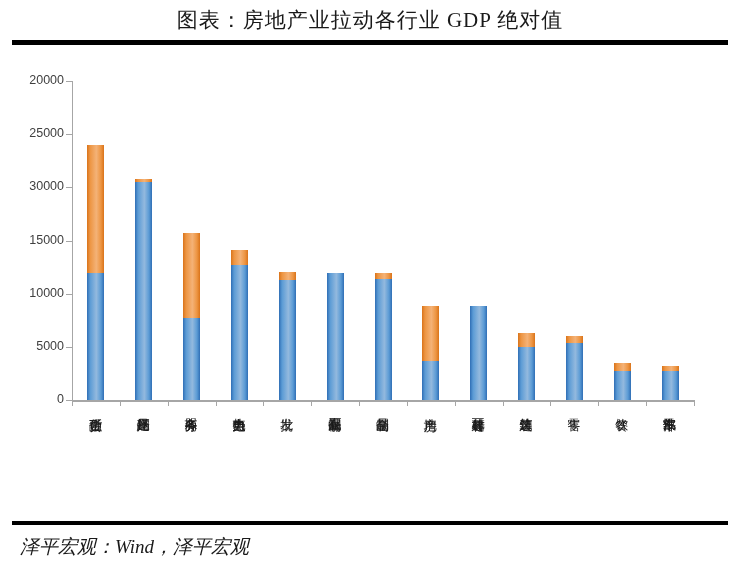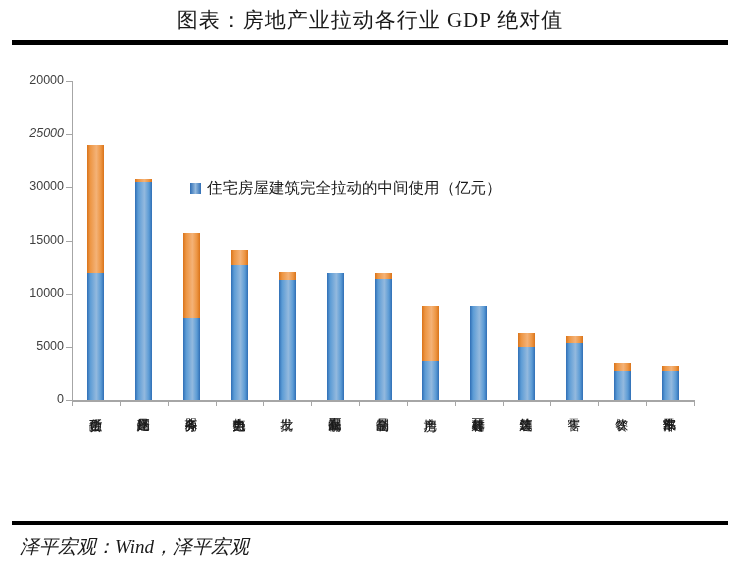--- a/index.html
+++ b/index.html
@@ -95,21 +95,21 @@
   <div class="rule-top"></div>
 
   <div class="plot-area">
 
     <div class="ylabels" id="ylabels">
         <div class="ylabel" style="top: 319px;">0</div>
         <div class="ylabel" style="top: 265.833px;">5000</div>
         <div class="ylabel" style="top: 212.667px;">10000</div>
         <div class="ylabel" style="top: 159.5px;">15000</div>
         <div class="ylabel" style="top: 106.333px;">30000</div>
-        <div class="ylabel" style="top: 53.1667px; font-style: italic;">25000</div>
+        <div class="ylabel" style="top: 53.1667px;">25000</div>
         <div class="ylabel" style="top: 0px;">20000</div>
       </div>
     <div class="axis-y"></div>
     <div class="axis-x"></div>
     <div id="yticks">
         <div class="ytick" style="top: 352px;"></div>
         <div class="ytick" style="top: 298.833px;"></div>
         <div class="ytick" style="top: 245.667px;"></div>
         <div class="ytick" style="top: 192.5px;"></div>
         <div class="ytick" style="top: 139.333px;"></div>
@@ -195,23 +195,19 @@
         <div class="xlab" style="left: 256.154px;">石膏水泥制品</div>
         <div class="xlab" style="left: 304px;">金属制品</div>
         <div class="xlab" style="left: 351.846px;">房地产</div>
         <div class="xlab" style="left: 399.692px;">砖瓦等建材</div>
         <div class="xlab" style="left: 447.538px;">建筑装饰</div>
         <div class="xlab" style="left: 495.385px;">零售</div>
         <div class="xlab" style="left: 543.231px;">餐饮</div>
         <div class="xlab" style="left: 591.077px;">汽车零部件</div>
       </div>
 
-    <div class="legend-item" id="legend-1">
-      <span class="legend-swatch sw-blue"></span>
-      <span class="legend-text">住宅房屋建筑完全拉动的中间使用（亿元）</span>
-    </div>
 
   </div>
 
   <div class="rule-bottom"></div>
   <div class="source">泽平宏观：Wind，泽平宏观</div>
 
 </div>
 
 </body></html>

